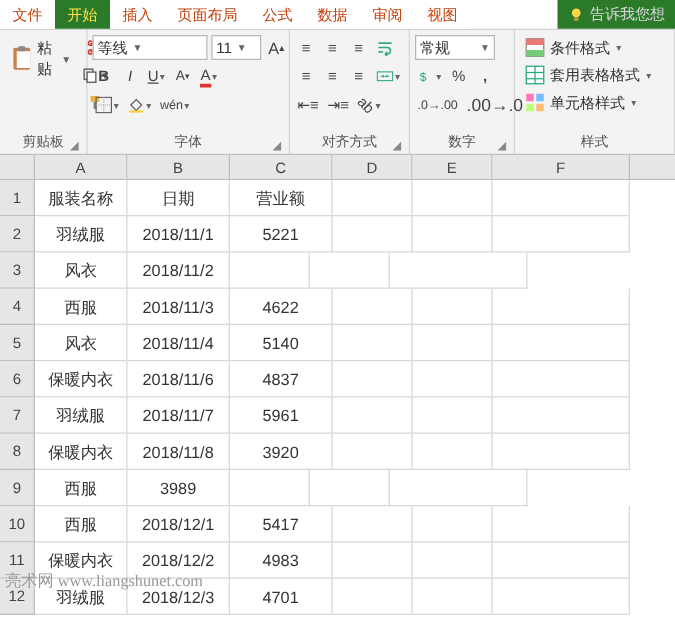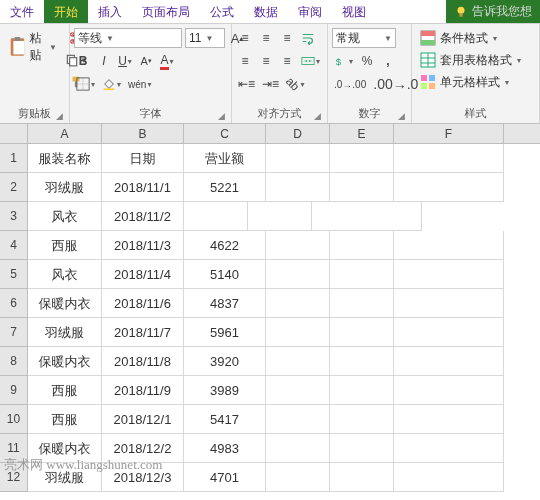--- a/index.html
+++ b/index.html
@@ -1,20 +1,20 @@
 <!DOCTYPE html>
 <html><head>
 <meta charset="utf-8">
 <style>
   * { box-sizing: border-box; margin: 0; padding: 0; font-family: "Microsoft YaHei", "SimSun", sans-serif; }
   body { width: 540px; height: 500px; overflow: hidden; background: #fff; font-size: 12px; color: #333; }
 
   
   .tabs { display: flex; align-items: stretch; background: #fff; height: 24px; border-bottom: 1px solid #d0d0d0; }
-  .tab { padding: 4px 10px 3px; color: #4c1d95; cursor: pointer; background: #fff; }
+  .tab { padding: 4px 10px 3px; color: #c2410c; cursor: pointer; background: #fff; }
   .tab.active { background: #2a7a2a; color: #fde047; }
   .tell { display: flex; align-items: center; gap: 4px; margin-left: auto; padding: 0 8px; color: #d8d8d8; background: #2a7a2a; }
   .bulb { width: 14px; height: 14px; }
 
   
   .ribbon { display: flex; background: #f3f3f3; border-bottom: 1px solid #c0c0c0; height: 100px; }
   .group { border-right: 1px solid #d5d5d5; padding: 2px 4px 0; display: flex; flex-direction: column; }
   .group-body { flex: 1; display: flex; align-items: flex-start; gap: 2px; padding-top: 2px; }
   .group-title { text-align: center; font-size: 11px; color: #555; padding: 2px 0 2px; position: relative; }
   .group-title .dlg { position: absolute; right: 2px; bottom: 2px; font-size: 9px; color: #888; }
@@ -108,21 +108,21 @@
             </svg>
           </div>
       </div>
     </div>
     <div class="group-title"><span>剪贴板</span><span class="dlg">◢</span></div>
   </div>
 
   <div class="group" style="width:162px">
     <div class="group-body col" style="gap:3px">
       <div class="row">
-        <div class="combo" style="width:108px">
+        <div class="combo" style="width:92px">
             <span>等线</span>
             <span class="drop">▼</span>
           </div>
         <div class="combo" style="width:40px">
             <span>11</span>
             <span class="drop">▼</span>
           </div>
         <div class="btn" style="font-size:13px">A<sup style="font-size:8px">▴</sup></div>
       </div>
       <div class="row">
@@ -342,21 +342,20 @@
         <div class="cell wA">保暖内衣</div>
         <div class="cell wB">2018/11/8</div>
         <div class="cell wC">3920</div>
         <div class="cell wD"></div>
         <div class="cell wE"></div>
         <div class="cell wF"></div>
       </div>
       <div class="data-row">
         <div class="rowh">9</div>
         <div class="cell wA">西服</div>
-        <div class="cell wB">2018/11/9</div>
         <div class="cell wC">3989</div>
         <div class="cell wD"></div>
         <div class="cell wE"></div>
         <div class="cell wF"></div>
       </div>
       <div class="data-row">
         <div class="rowh">10</div>
         <div class="cell wA">西服</div>
         <div class="cell wB">2018/12/1</div>
         <div class="cell wC">5417</div>

